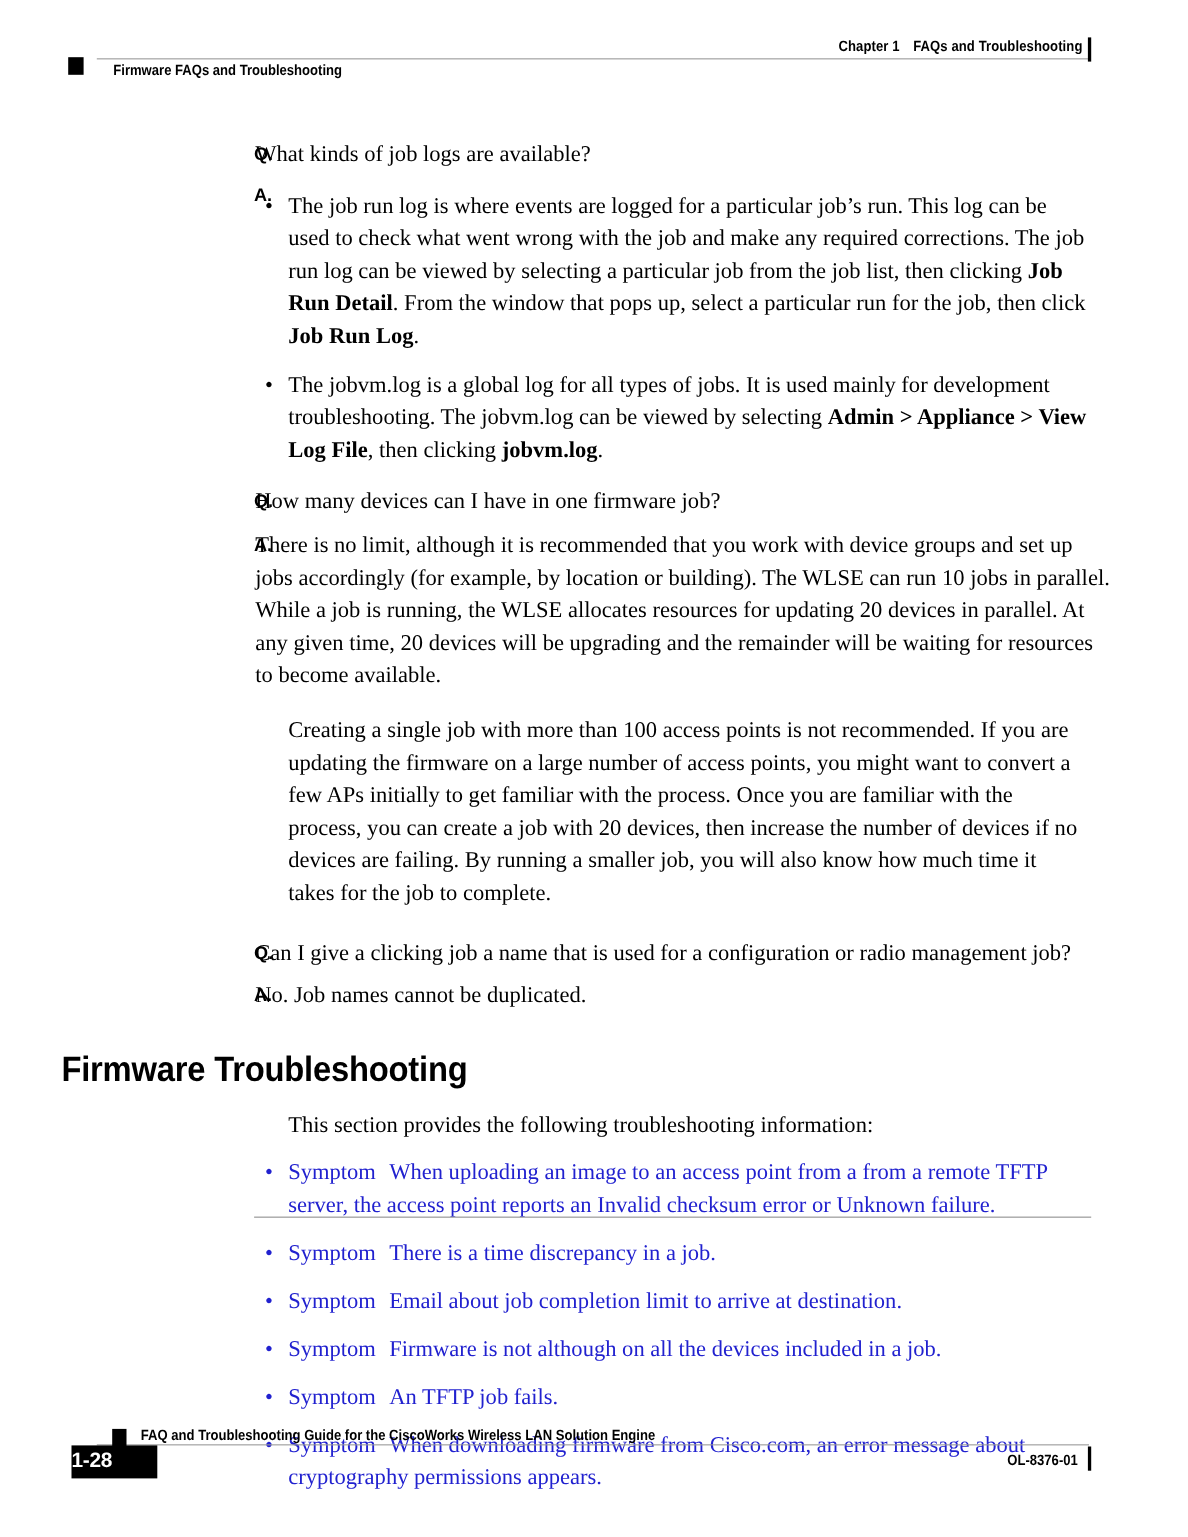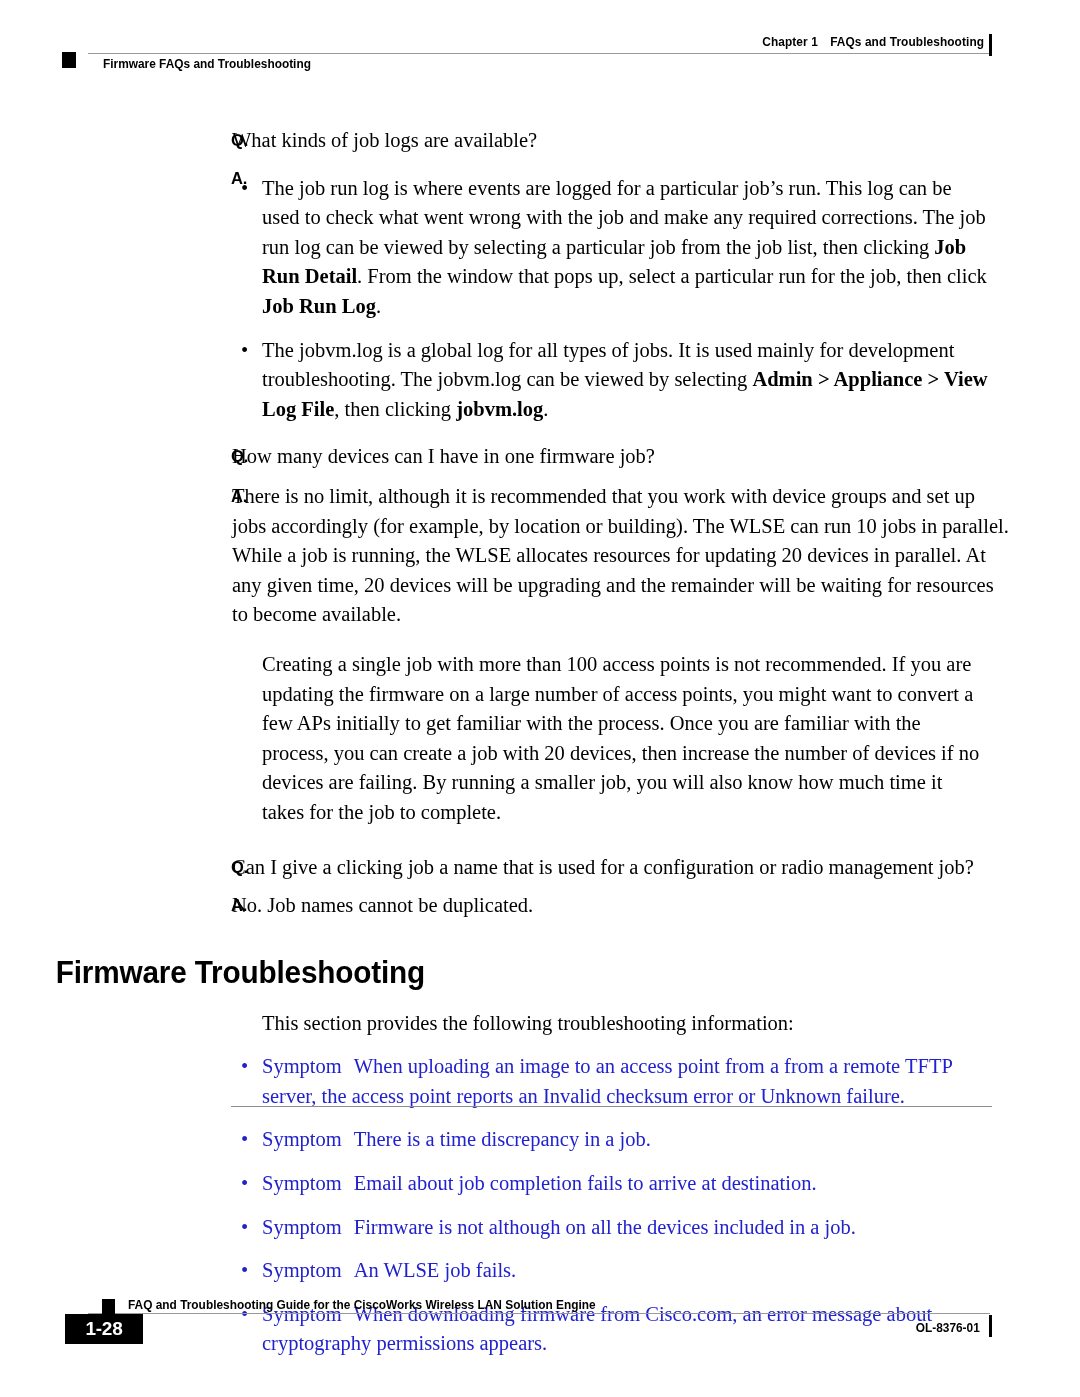--- a/index.html
+++ b/index.html
@@ -217,21 +217,21 @@
     left: 65px;
     top: 37px;
     width: 78px;
     height: 30px;
     background: #000;
     color: #fff;
     font-family: "Liberation Sans Narrow", "Liberation Sans", "DejaVu Sans", sans-serif;
     font-weight: bold;
     font-size: 19px;
     line-height: 30px;
-    text-align: center;
+    text-align: left;
     letter-spacing: -0.3px;
   }
   .ftr-doc {
     position: absolute;
     right: 100px;
     top: 43px;
     font-family: "Liberation Sans Narrow", "Liberation Sans", "DejaVu Sans", sans-serif;
     font-weight: bold;
     font-size: 13.5px;
     white-space: nowrap;
@@ -333,33 +333,33 @@
 
     <div class="sp14"></div>
 
     <div class="lnk">
       <span class="dot">•</span><span class="sym">Symptom</span><span>There is a time discrepancy in a job.</span>
     </div>
 
     <div class="sp14"></div>
 
     <div class="lnk">
-      <span class="dot">•</span><span class="sym">Symptom</span><span>Email about job completion fails to arrive at destination.</span>
+      <span class="dot">•</span><span class="sym">Symptom</span><span>Email about job completion limit to arrive at destination.</span>
     </div>
 
     <div class="sp14"></div>
 
     <div class="lnk">
       <span class="dot">•</span><span class="sym">Symptom</span><span>Firmware is not although on all the devices included in a job.</span>
     </div>
 
     <div class="sp14"></div>
 
     <div class="lnk">
-      <span class="dot">•</span><span class="sym">Symptom</span><span>An WLSE job fails.</span>
+      <span class="dot">•</span><span class="sym">Symptom</span><span>An TFTP job fails.</span>
     </div>
 
     <div class="sp14"></div>
 
     <div class="lnk">
       <span class="dot">•</span><span class="sym">Symptom</span><span>When downloading firmware from Cisco.com, an error message about cryptography permissions appears.</span>
     </div>
 
     <div class="sp14"></div>
 

